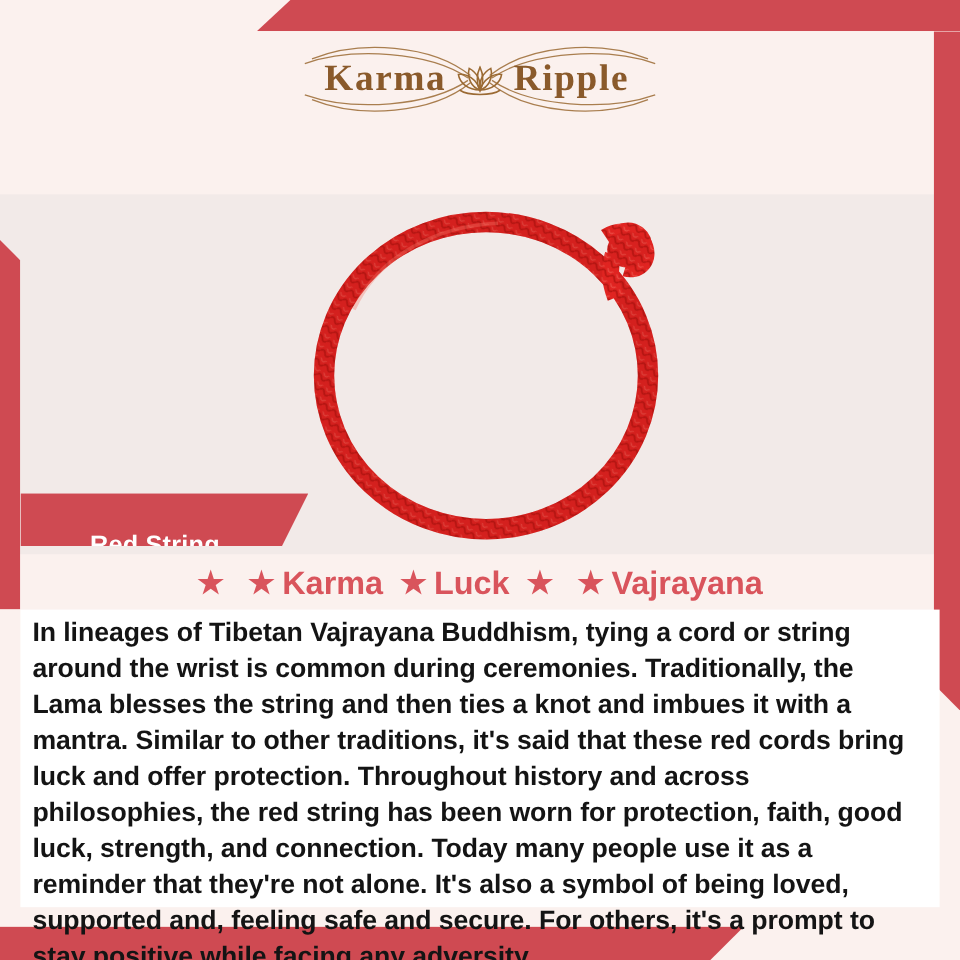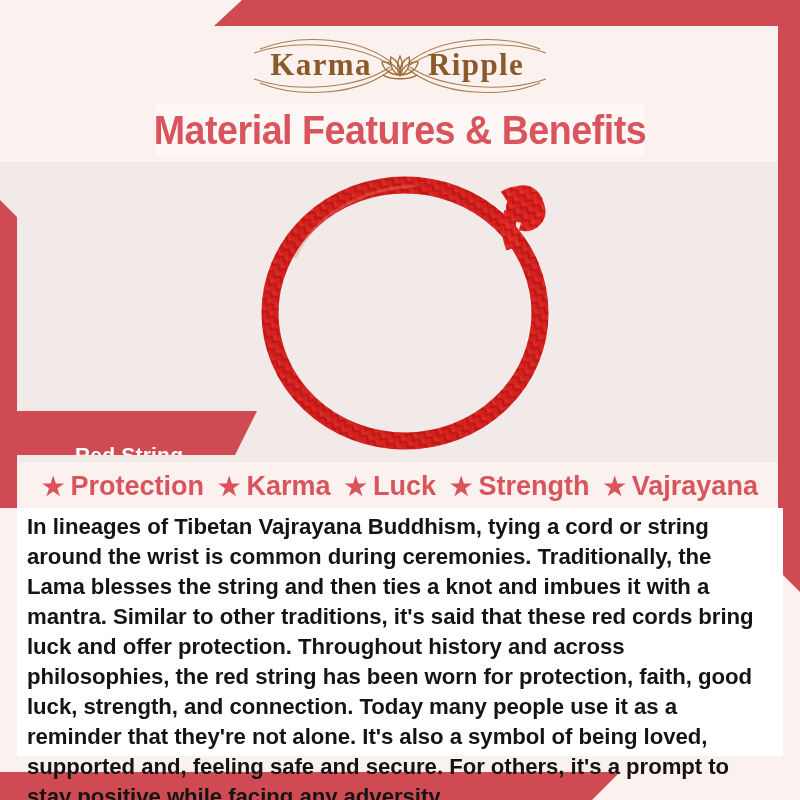--- a/index.html
+++ b/index.html
@@ -215,23 +215,20 @@
         <path d="M180 40 C 173 38, 169 30, 171 22 C 177 25, 181 32, 180 40 Z"></path>
         <path d="M180 40 C 187 38, 191 30, 189 22 C 183 25, 179 32, 180 40 Z"></path>
         <path d="M180 41 C 177 35, 177 27, 180 21 C 183 27, 183 35, 180 41 Z"></path>
         <path d="M163 40 C 170 45, 190 45, 197 40"></path>
       </g>
       <text x="152" y="40" text-anchor="end" font-family="'Liberation Serif', serif" font-size="31" fill="#8a5a2b" letter-spacing="1.4">Karma</text>
       <text x="208" y="40" text-anchor="start" font-family="'Liberation Serif', serif" font-size="31" fill="#8a5a2b" letter-spacing="1.4">Ripple</text>
     </svg>
   </div>
 
-  <div class="headline-band">
-    <div class="headline">Material Features &amp; Benefits</div>
-  </div>
 
   <div class="product">
     <svg width="330" height="290" viewBox="0 0 330 290">
       <defs>
         <pattern id="braid" width="9" height="9" patternUnits="userSpaceOnUse" patternTransform="rotate(35)">
           <rect width="9" height="9" fill="#e02421"></rect>
           <path d="M0 4.5 q2.25 -3.4 4.5 0 q2.25 3.4 4.5 0" stroke="#b71612" stroke-width="1.5" fill="none"></path>
           <path d="M0 0.5 q2.25 -3.4 4.5 0 q2.25 3.4 4.5 0" stroke="#f26a5e" stroke-width="1" fill="none" opacity="0.55"></path>
         </pattern>
       </defs>
@@ -251,33 +248,31 @@
     </svg>
   </div>
 
   <div class="ribbon">
     <span class="ribbon-label">Red String</span>
   </div>
 
   <div class="features">
     <span class="feature">
       <span class="star">★</span>
-      <span>Protection</span>
     </span>
     <span class="feature">
       <span class="star">★</span>
       <span>Karma</span>
     </span>
     <span class="feature">
       <span class="star">★</span>
       <span>Luck</span>
     </span>
     <span class="feature">
       <span class="star">★</span>
-      <span>Strength</span>
     </span>
     <span class="feature">
       <span class="star">★</span>
       <span>Vajrayana</span>
     </span>
   </div>
 
   <div class="body-panel">
     <p class="body-text">In lineages of Tibetan Vajrayana Buddhism, tying a cord or string around the wrist is common during ceremonies. Traditionally, the Lama blesses the string and then ties a knot and imbues it with a mantra. Similar to other traditions, it's said that these red cords bring luck and offer protection. Throughout history and across philosophies, the red string has been worn for protection, faith, good luck, strength, and connection. Today many people use it as a reminder that they're not alone. It's also a symbol of being loved, supported and, feeling safe and secure. For others, it's a prompt to stay positive while facing any adversity.</p>
   </div>

